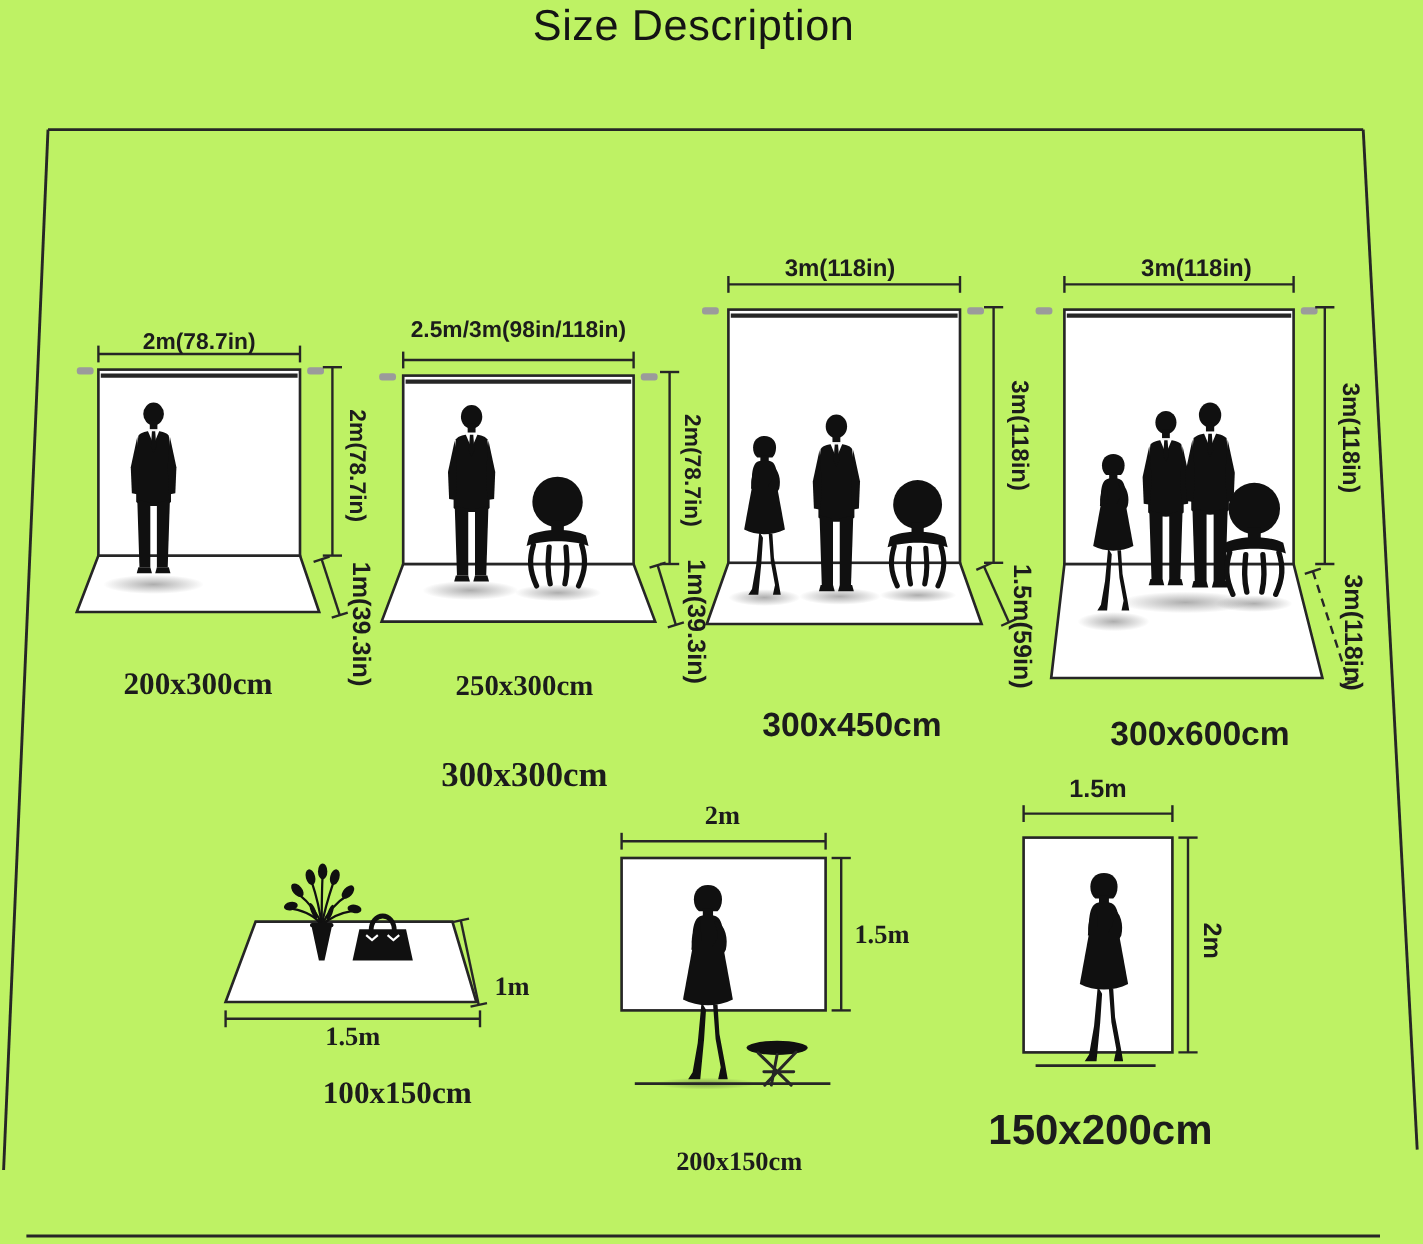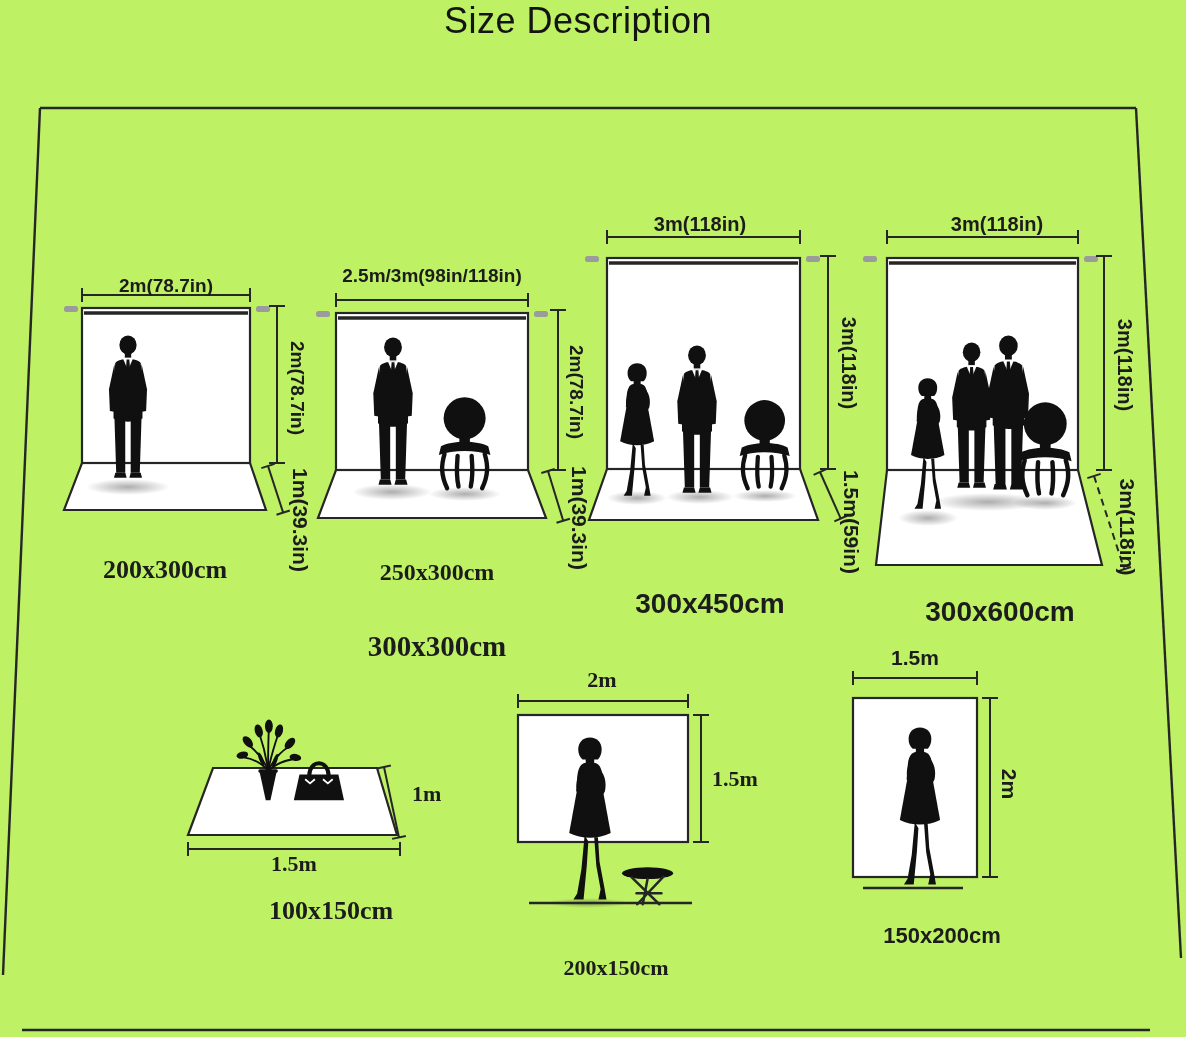--- a/index.html
+++ b/index.html
@@ -286,25 +286,25 @@
 <div class="lbl dimL hc" style="left:700px;top:214px;">3m(118in)</div>
 <div class="lbl dimL rot" style="left:838px;top:363px;">3m(118in)</div>
 <div class="lbl floorlbl rot" style="left:840px;top:522px;">1.5m(59in)</div>
 <div class="lbl capB hc" style="left:710px;top:573px;margin-top:16px;">300x450cm</div>
 
 <div class="lbl dimL hc" style="left:997px;top:214px;">3m(118in)</div>
 <div class="lbl dimL rot" style="left:1114px;top:365px;">3m(118in)</div>
 <div class="lbl floorlbl rot" style="left:1116px;top:527px;">3m(118in)</div>
 <div class="lbl capB hc" style="left:1000px;top:597px;">300x600cm</div>
 
-<div class="lbl sdim" style="left:412px;top:782px;">1m</div>
+<div class="lbl sdim" style="left:412px;top:810px;">1m</div>
 <div class="lbl sdim hc" style="left:294px;top:852px;">1.5m</div>
 <div class="lbl capA hc" style="left:303px;top:897px;margin-left:28px;">100x150cm</div>
 
 <div class="lbl sdim hc" style="left:602px;top:668px;">2m</div>
 <div class="lbl sdim" style="left:712px;top:767px;">1.5m</div>
 <div class="lbl capA hc" style="left:616px;top:956px;font-size:22px;">200x150cm</div>
 
 <div class="lbl ndim hc" style="left:915px;top:647px;">1.5m</div>
 <div class="lbl ndim rot" style="left:998px;top:784px;">2m</div>
-<div class="lbl capB hc" style="left:942px;top:924px;font-size:22px;font-weight:600;">150x200cm</div>
+<div class="lbl capB hc" style="left:917px;top:924px;font-size:35px;font-weight:600;">150x200cm</div>
 
 </div>
 
 </body></html>

